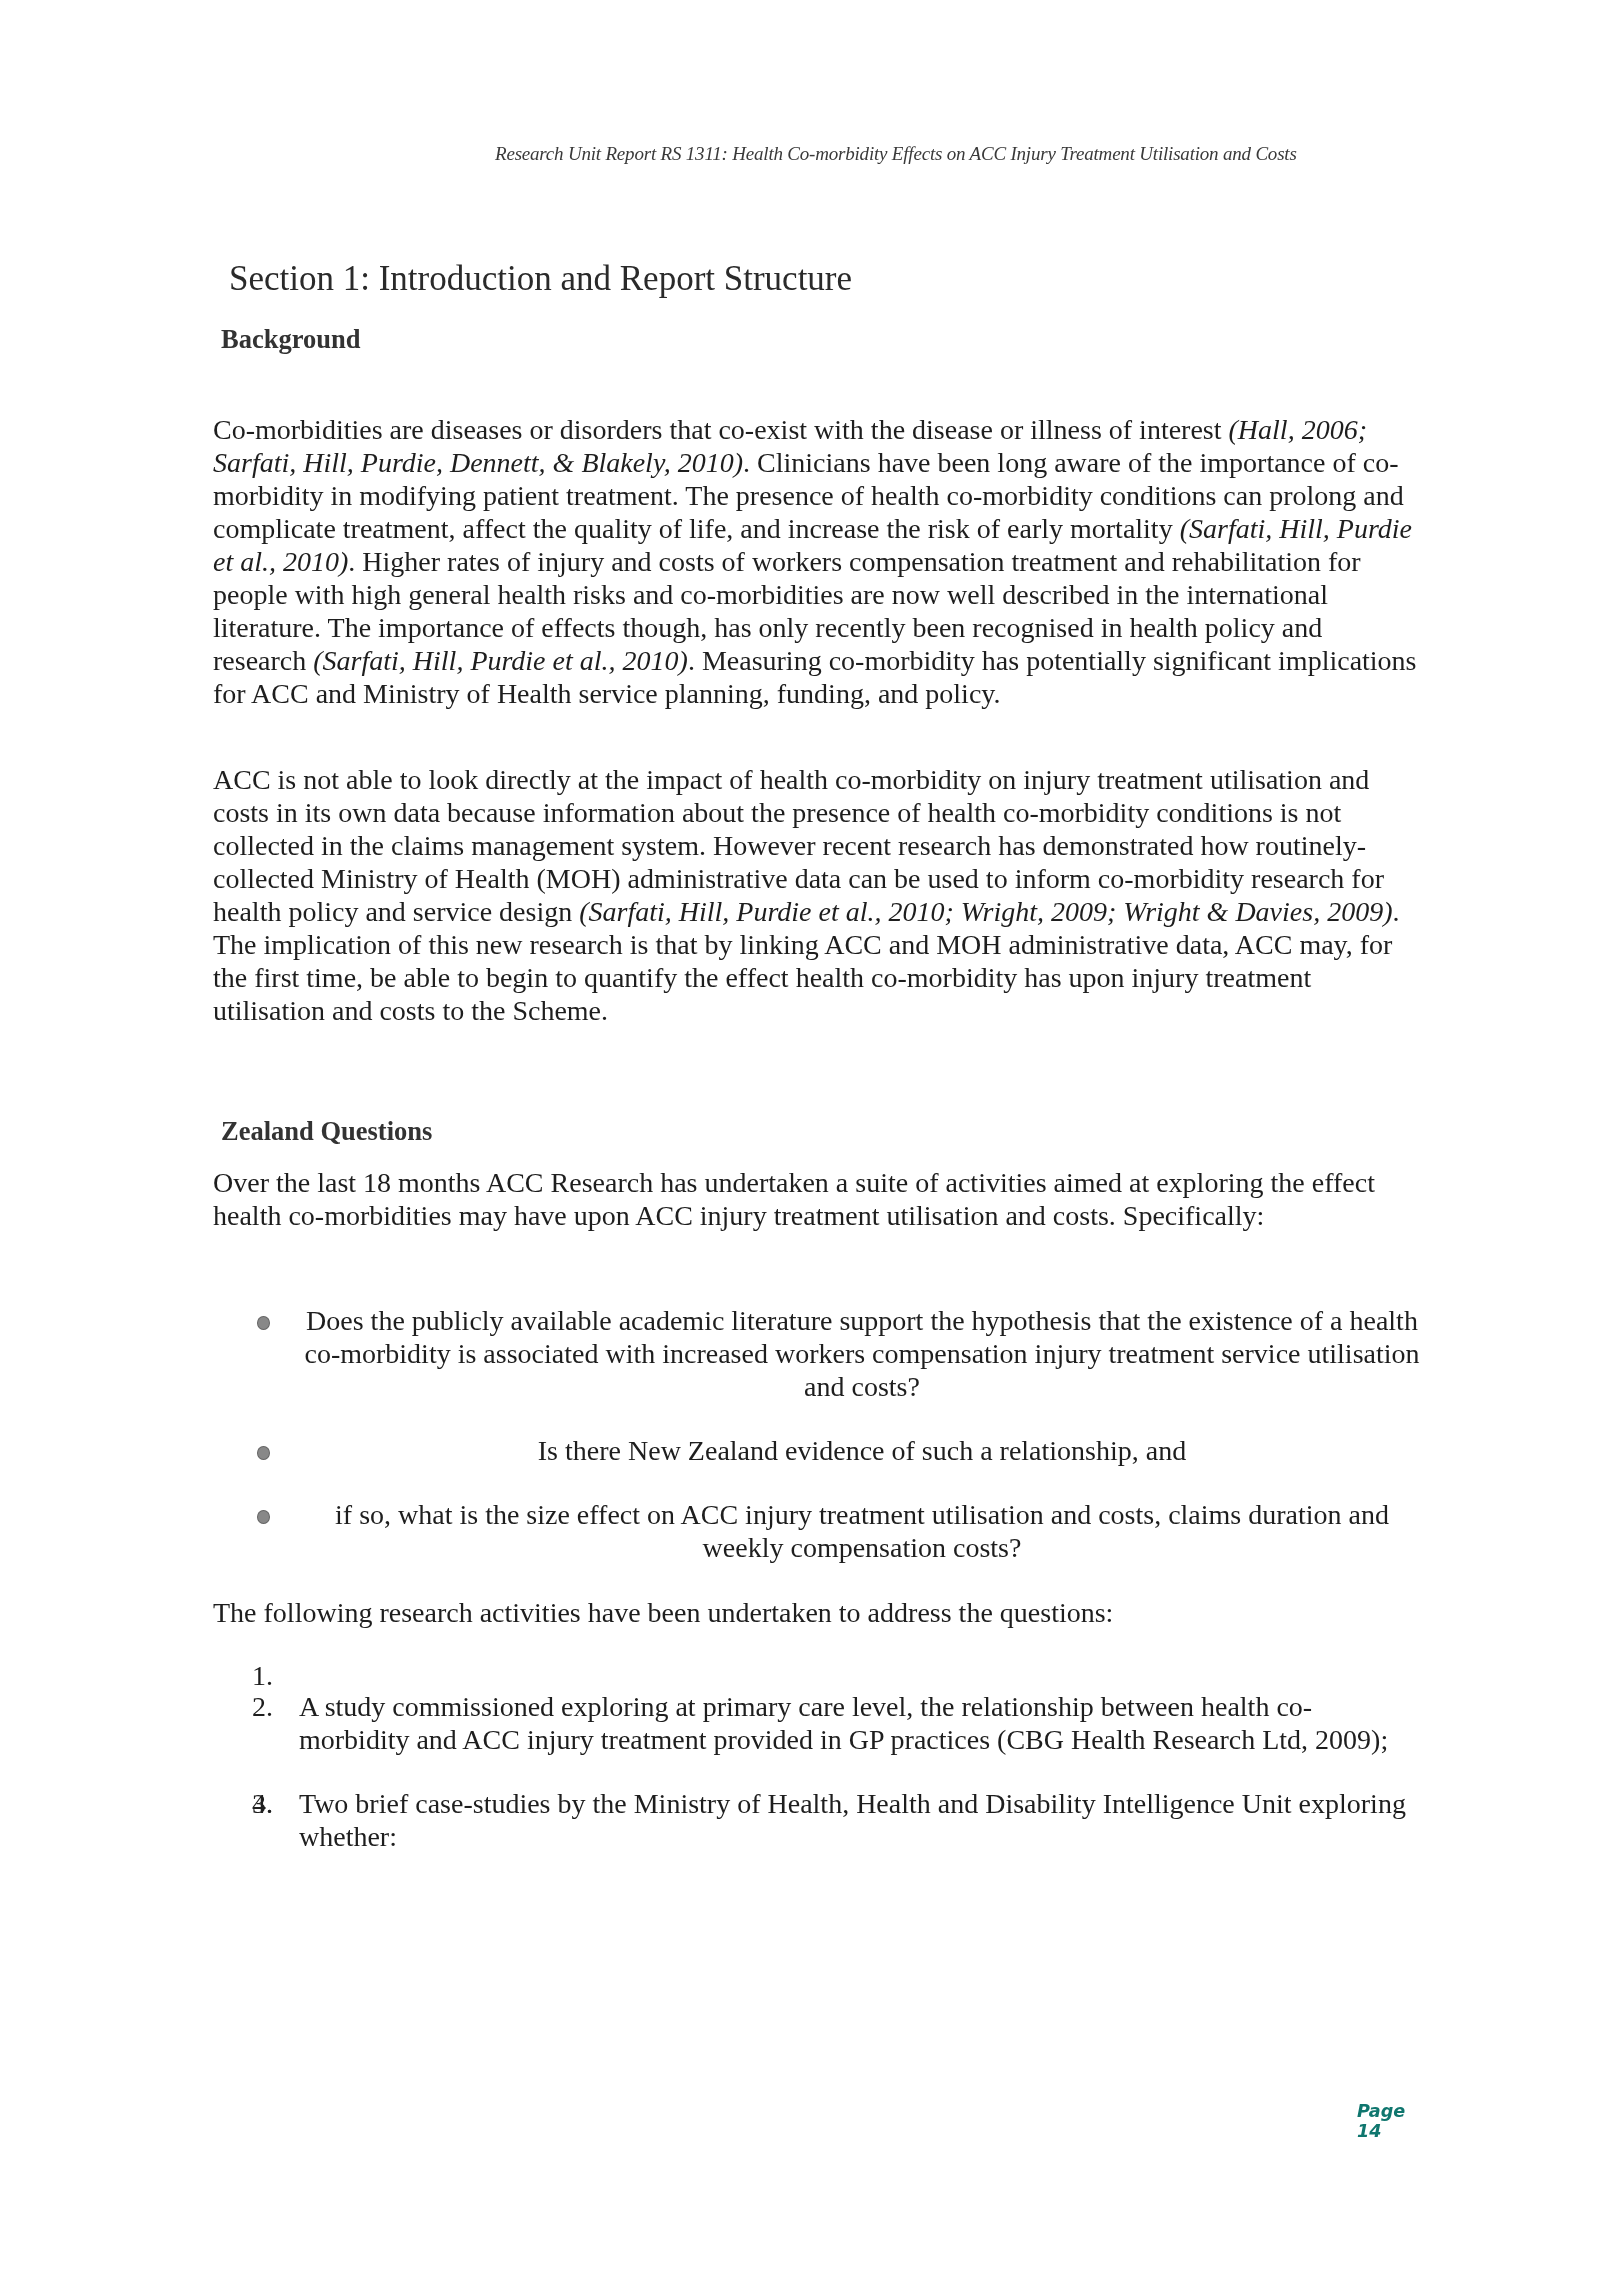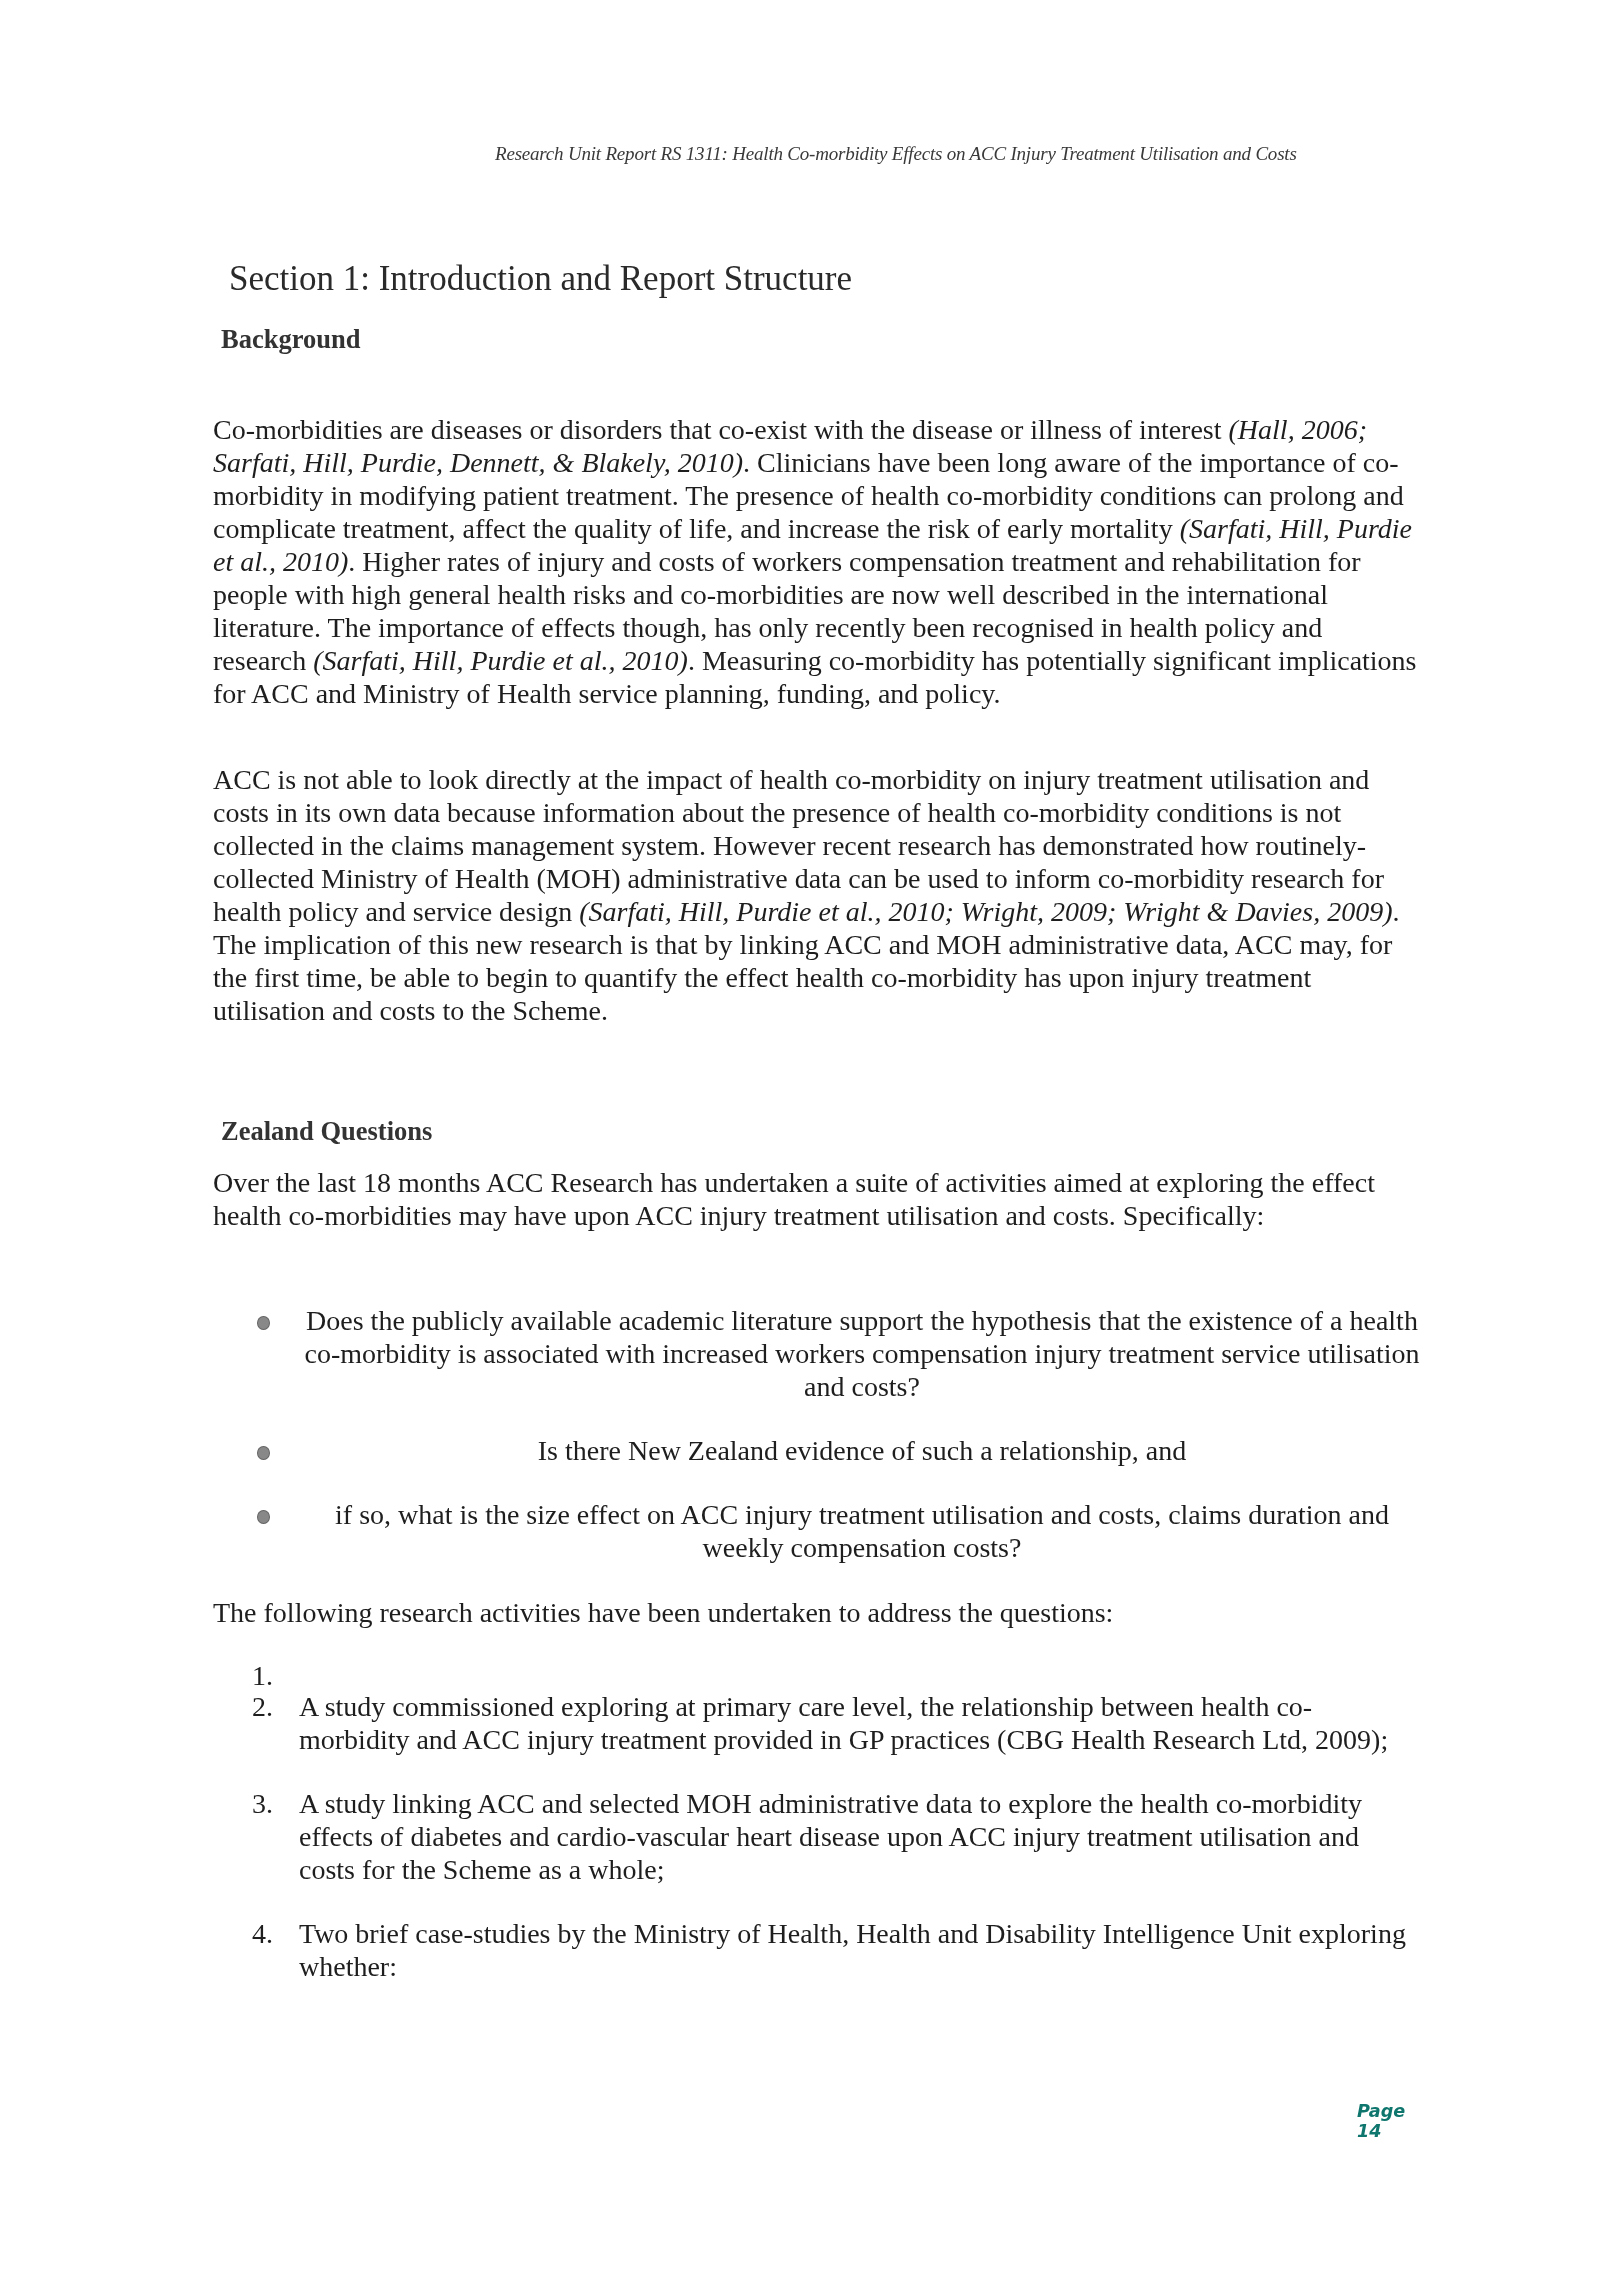--- a/index.html
+++ b/index.html
@@ -50,20 +50,20 @@
     <li><span class="dot"></span><span>Does the publicly available academic literature support the hypothesis that the existence of a health co-morbidity is associated with increased workers compensation injury treatment service utilisation and costs?</span></li>
     <li><span class="dot"></span><span>Is there New Zealand evidence of such a relationship, and</span></li>
     <li><span class="dot"></span><span>if so, what is the size effect on ACC injury treatment utilisation and costs, claims duration and weekly compensation costs?</span></li>
   </ul>
 
   <p class="para" style="top:1596px;">The following research activities have been undertaken to address the questions:</p>
 
   <ol class="numbered" style="top:1659px;">
     <li><span class="num">1.</span></li>
     <li><span class="num">2.</span><span>A study commissioned exploring at primary care level, the relationship between health co-morbidity and ACC injury treatment provided in GP practices (CBG Health Research Ltd, 2009);</span></li>
-    <li><span class="num">3.</span><span>A study linking ACC and selected MOH  administrative data to explore the health co-morbidity effects of diabetes and cardio-vascular heart disease upon ACC injury treatment utilisation and costs for the Scheme as a whole;</span></li>
+    <li><span class="num">3.</span></li>
     <li><span class="num">4.</span><span>Two brief case-studies by the Ministry of Health, Health and Disability Intelligence Unit exploring whether:</span></li>
   </ol>
 
   <div class="page-number">Page 14</div>
 
 </div>
 
 
 </body></html>

